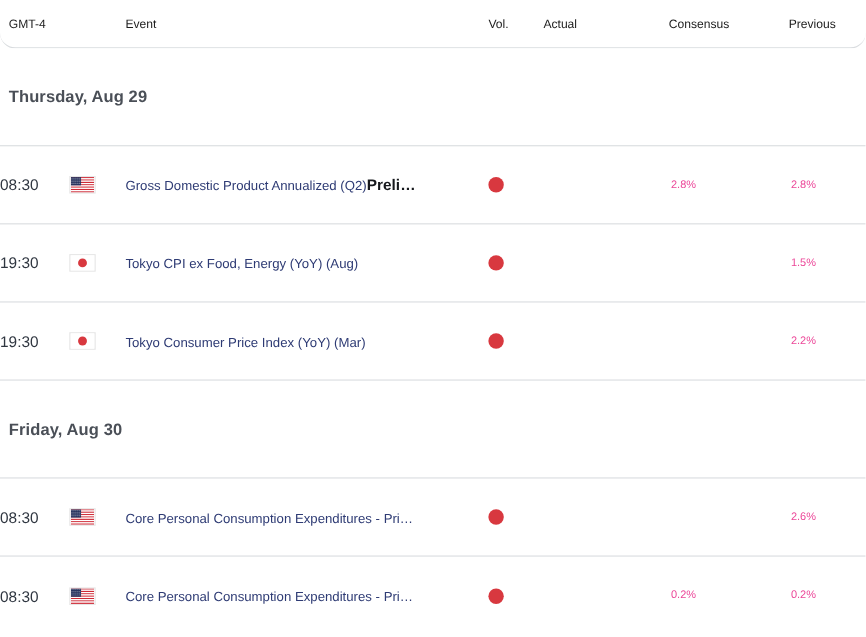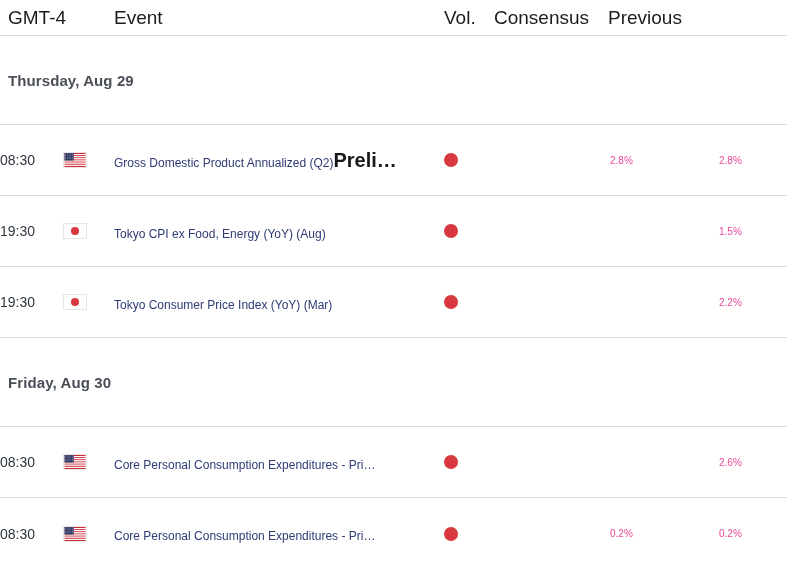--- a/index.html
+++ b/index.html
@@ -23,24 +23,25 @@
   
   .row {
     display: grid;
     grid-template-columns: 58px 56px 330px 50px 114px 109px 70px;
     align-items: center;
     box-sizing: border-box;
   }
 
   
   .header-row {
-    height: 36px;
+    height: 44px;
     border-bottom: 1px solid #d9dcdf;
-    font-size: 19px;
+    font-size: 11px;
     color: #1c1c1c;
+    border-radius: 14px;
   }
   .header-row .cell {
     white-space: nowrap;
   }
   .h-gmt   { padding-left: 8px; }
   .h-event { grid-column: 3 / span 1; }
   .h-vol   { text-align: left; }
   .h-actual{ text-align: left; }
   .h-cons  { text-align: left; }
   .h-prev  { text-align: left; }
@@ -89,21 +90,21 @@
   }
   .event-link {
     color: #2e3b74;
     font-size: 12px;
     text-decoration: none;
     cursor: pointer;
   }
   .event-suffix {
     font-weight: bold;
     color: #16181c;
-    font-size: 20px;
+    font-size: 14px;
   }
   .c-vol {
     display: flex;
     align-items: center;
     justify-content: flex-start;
   }
   .vol-dot {
     width: 14px;
     height: 14px;
     border-radius: 50%;
@@ -130,20 +131,21 @@
 </head>
 <body>
 
 <div class="calendar">
 
   <div class="row header-row">
     <div class="cell h-gmt">GMT-4</div>
     <div class="cell h-flagspacer"></div>
     <div class="cell h-event">Event</div>
     <div class="cell h-vol">Vol.</div>
+    <div class="cell h-actual">Actual</div>
     <div class="cell h-cons">Consensus</div>
     <div class="cell h-prev">Previous</div>
   </div>
 
   <div id="body-container">
       <div class="date-row">
         <div class="date-label">Thursday, Aug 29</div>
       </div>
       <div class="row event-row">
         <div class="c-time">08:30</div>

